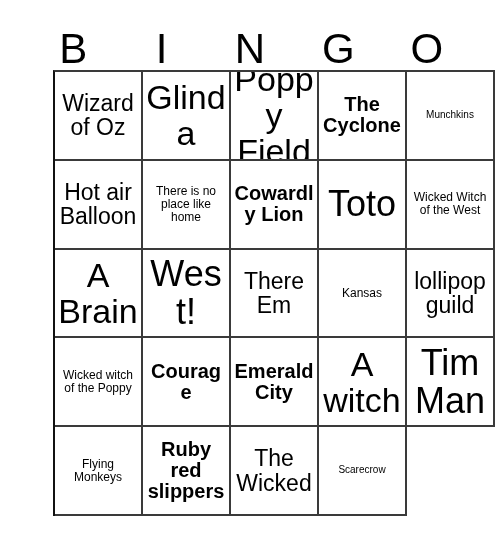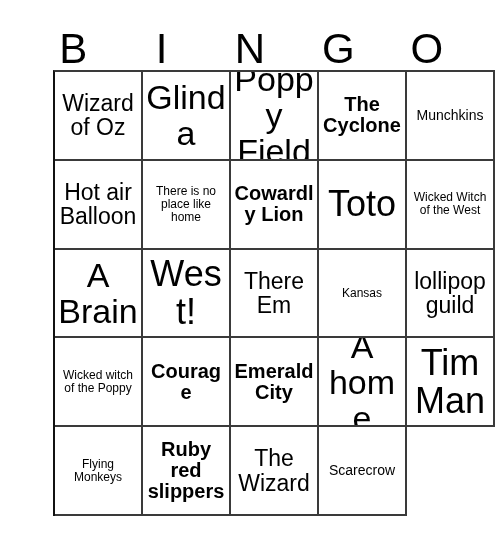--- a/index.html
+++ b/index.html
@@ -66,21 +66,21 @@
     overflow: hidden;
     background: #ffffff;
   }
   .cell-text {
     display: block;
     width: 100%;
     line-height: 1.06;
     word-wrap: break-word;
   }
   
-  .fs-xs  { font-size: 14px; }
+  .fs-xs  { font-size: 10px; }
   .fs-s   { font-size: 12px; }
   .fs-m   { font-size: 20px; font-weight: bold; }
   .fs-l   { font-size: 23px; }
   .fs-xl  { font-size: 34px; }
   .fs-xxl { font-size: 36px; }
 </style>
 </head>
 <body>
 
 <div class="card">
@@ -146,33 +146,33 @@
     <div class="cell">
         <span class="cell-text fs-s">Wicked witch of the Poppy</span>
       </div>
     <div class="cell">
         <span class="cell-text fs-m">Courage</span>
       </div>
     <div class="cell">
         <span class="cell-text fs-m">Emerald City</span>
       </div>
     <div class="cell">
-        <span class="cell-text fs-xl">A home</span>
+        <span class="cell-text fs-xl">A witch</span>
       </div>
 
     <div class="cell">
         <span class="cell-text fs-xxl">Tim Man</span>
       </div>
     <div class="cell">
         <span class="cell-text fs-s">Flying Monkeys</span>
       </div>
     <div class="cell">
         <span class="cell-text fs-m">Ruby red slippers</span>
       </div>
     <div class="cell">
-        <span class="cell-text fs-l">The Wizard</span>
+        <span class="cell-text fs-l">The Wicked</span>
       </div>
     <div class="cell">
         <span class="cell-text fs-xs">Scarecrow</span>
       </div>
 
   </div>
 </div>
 
 </body></html>

